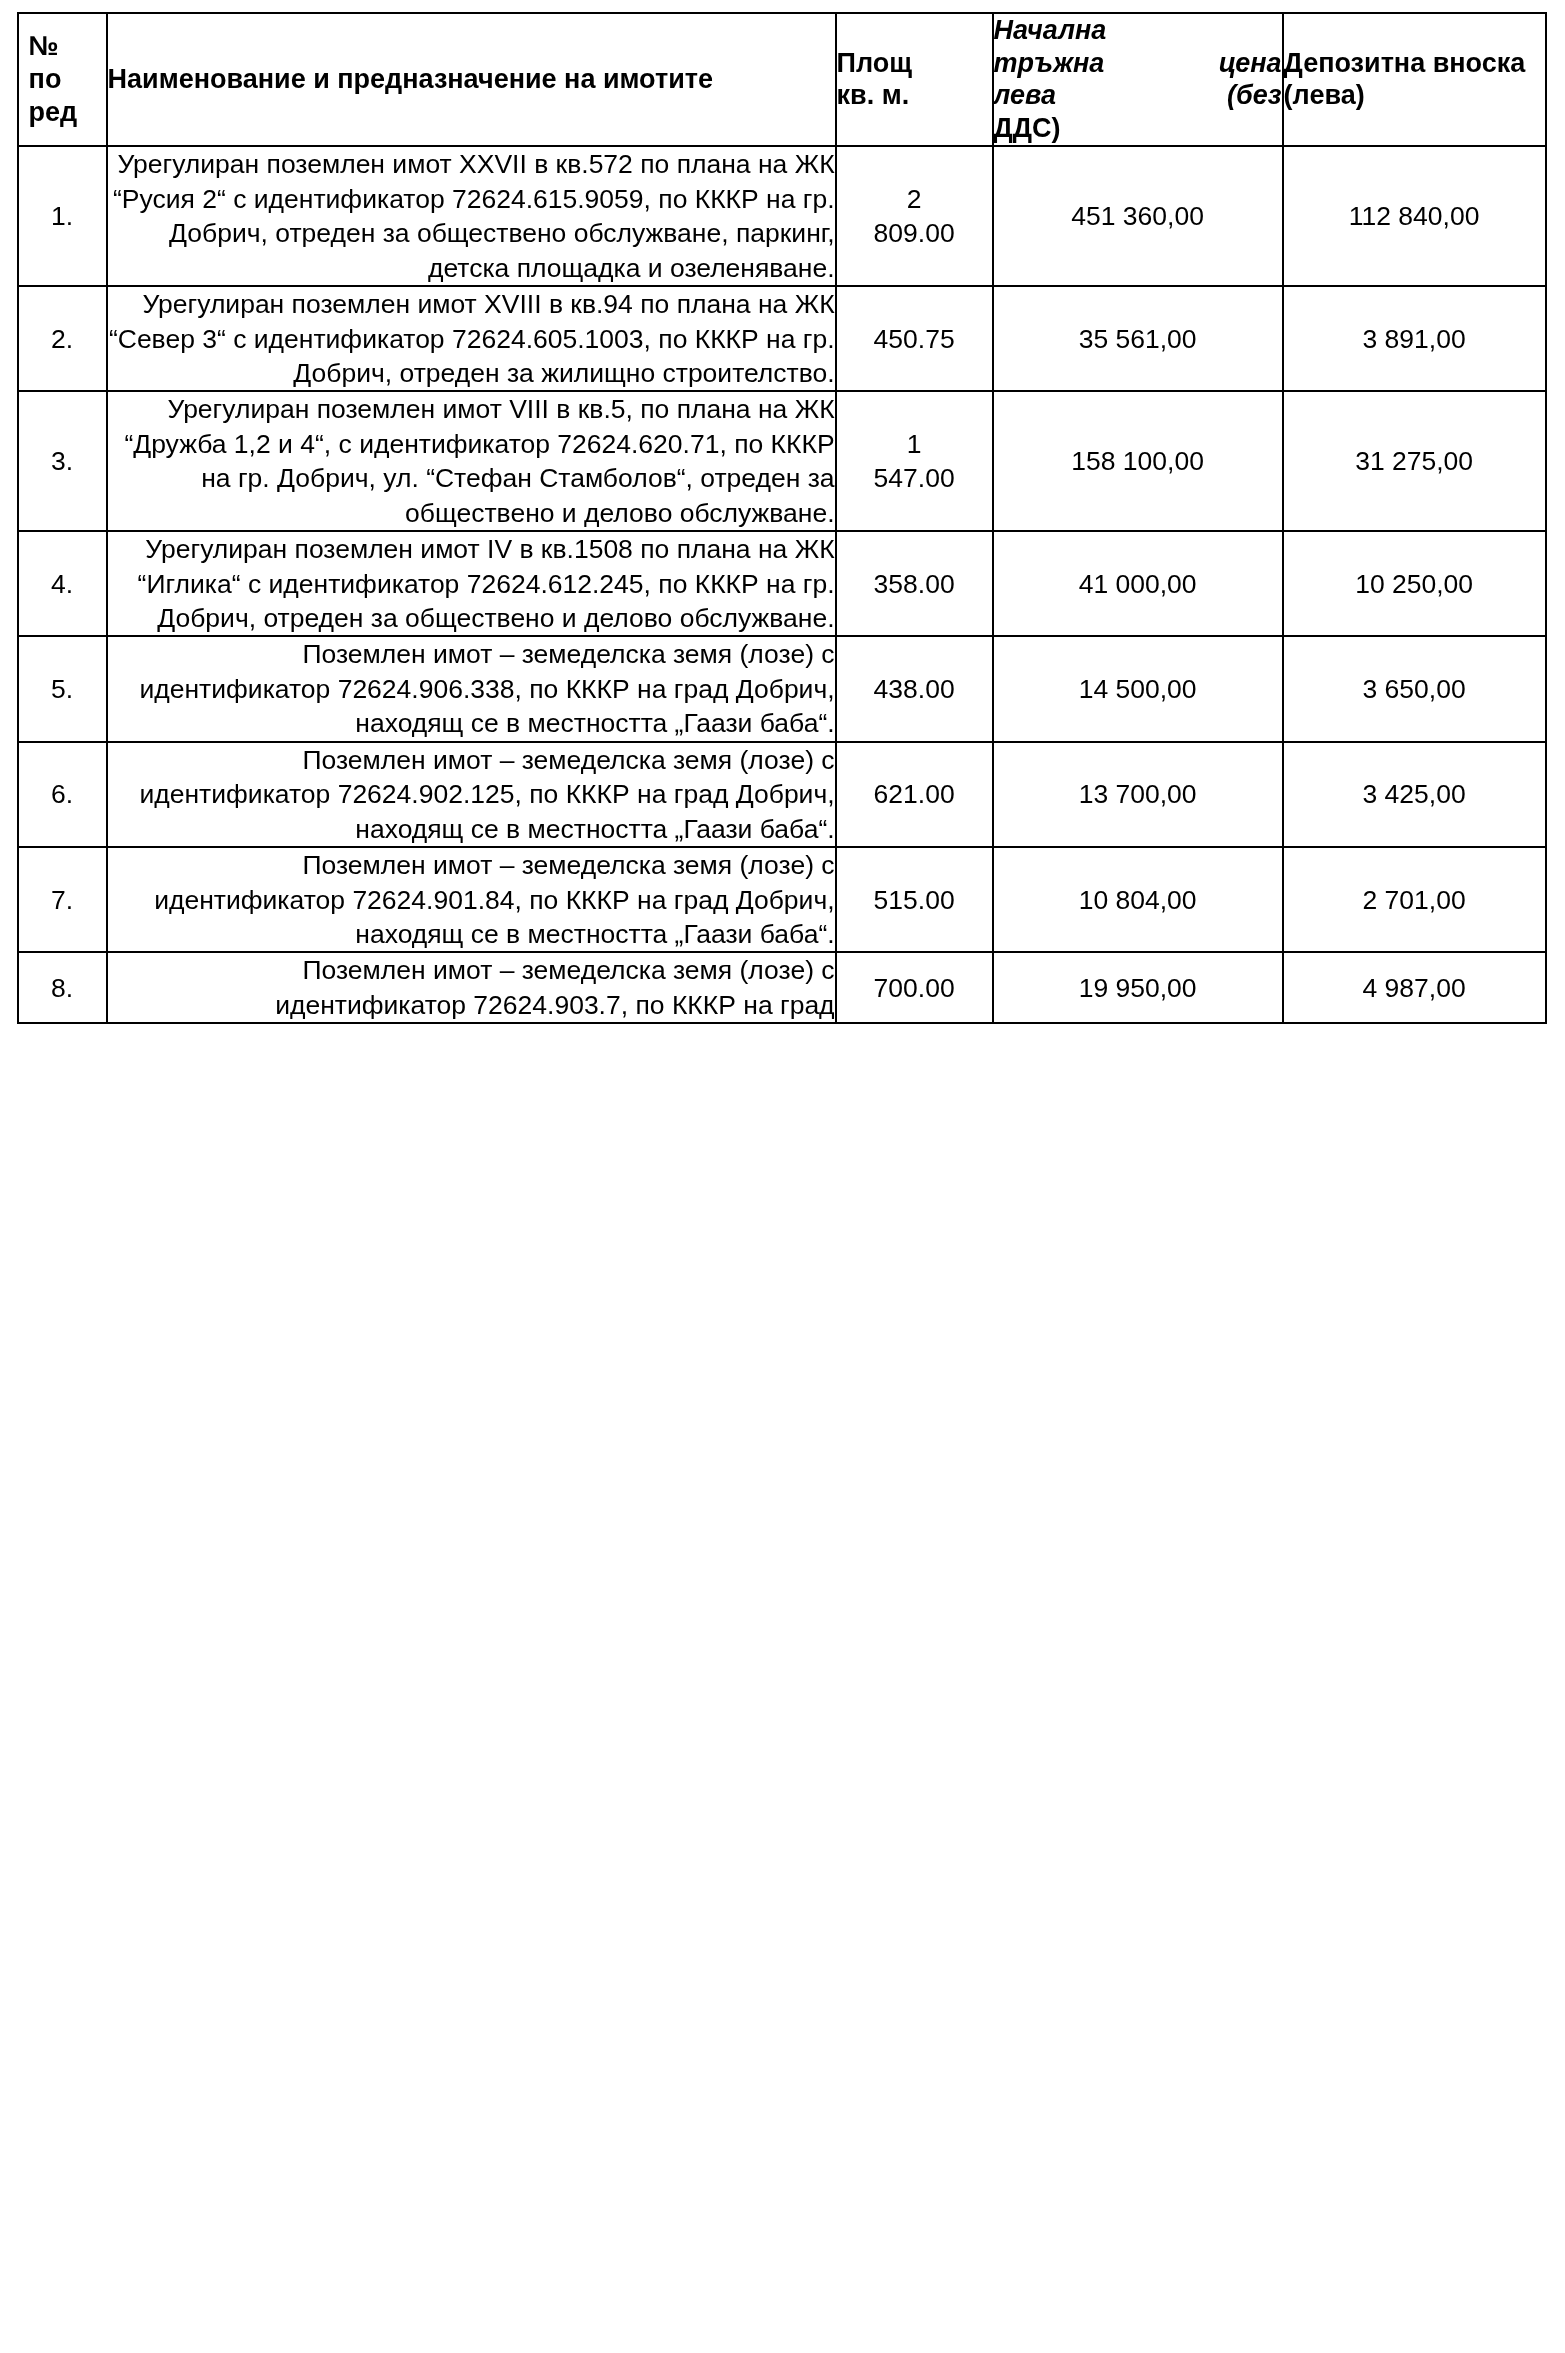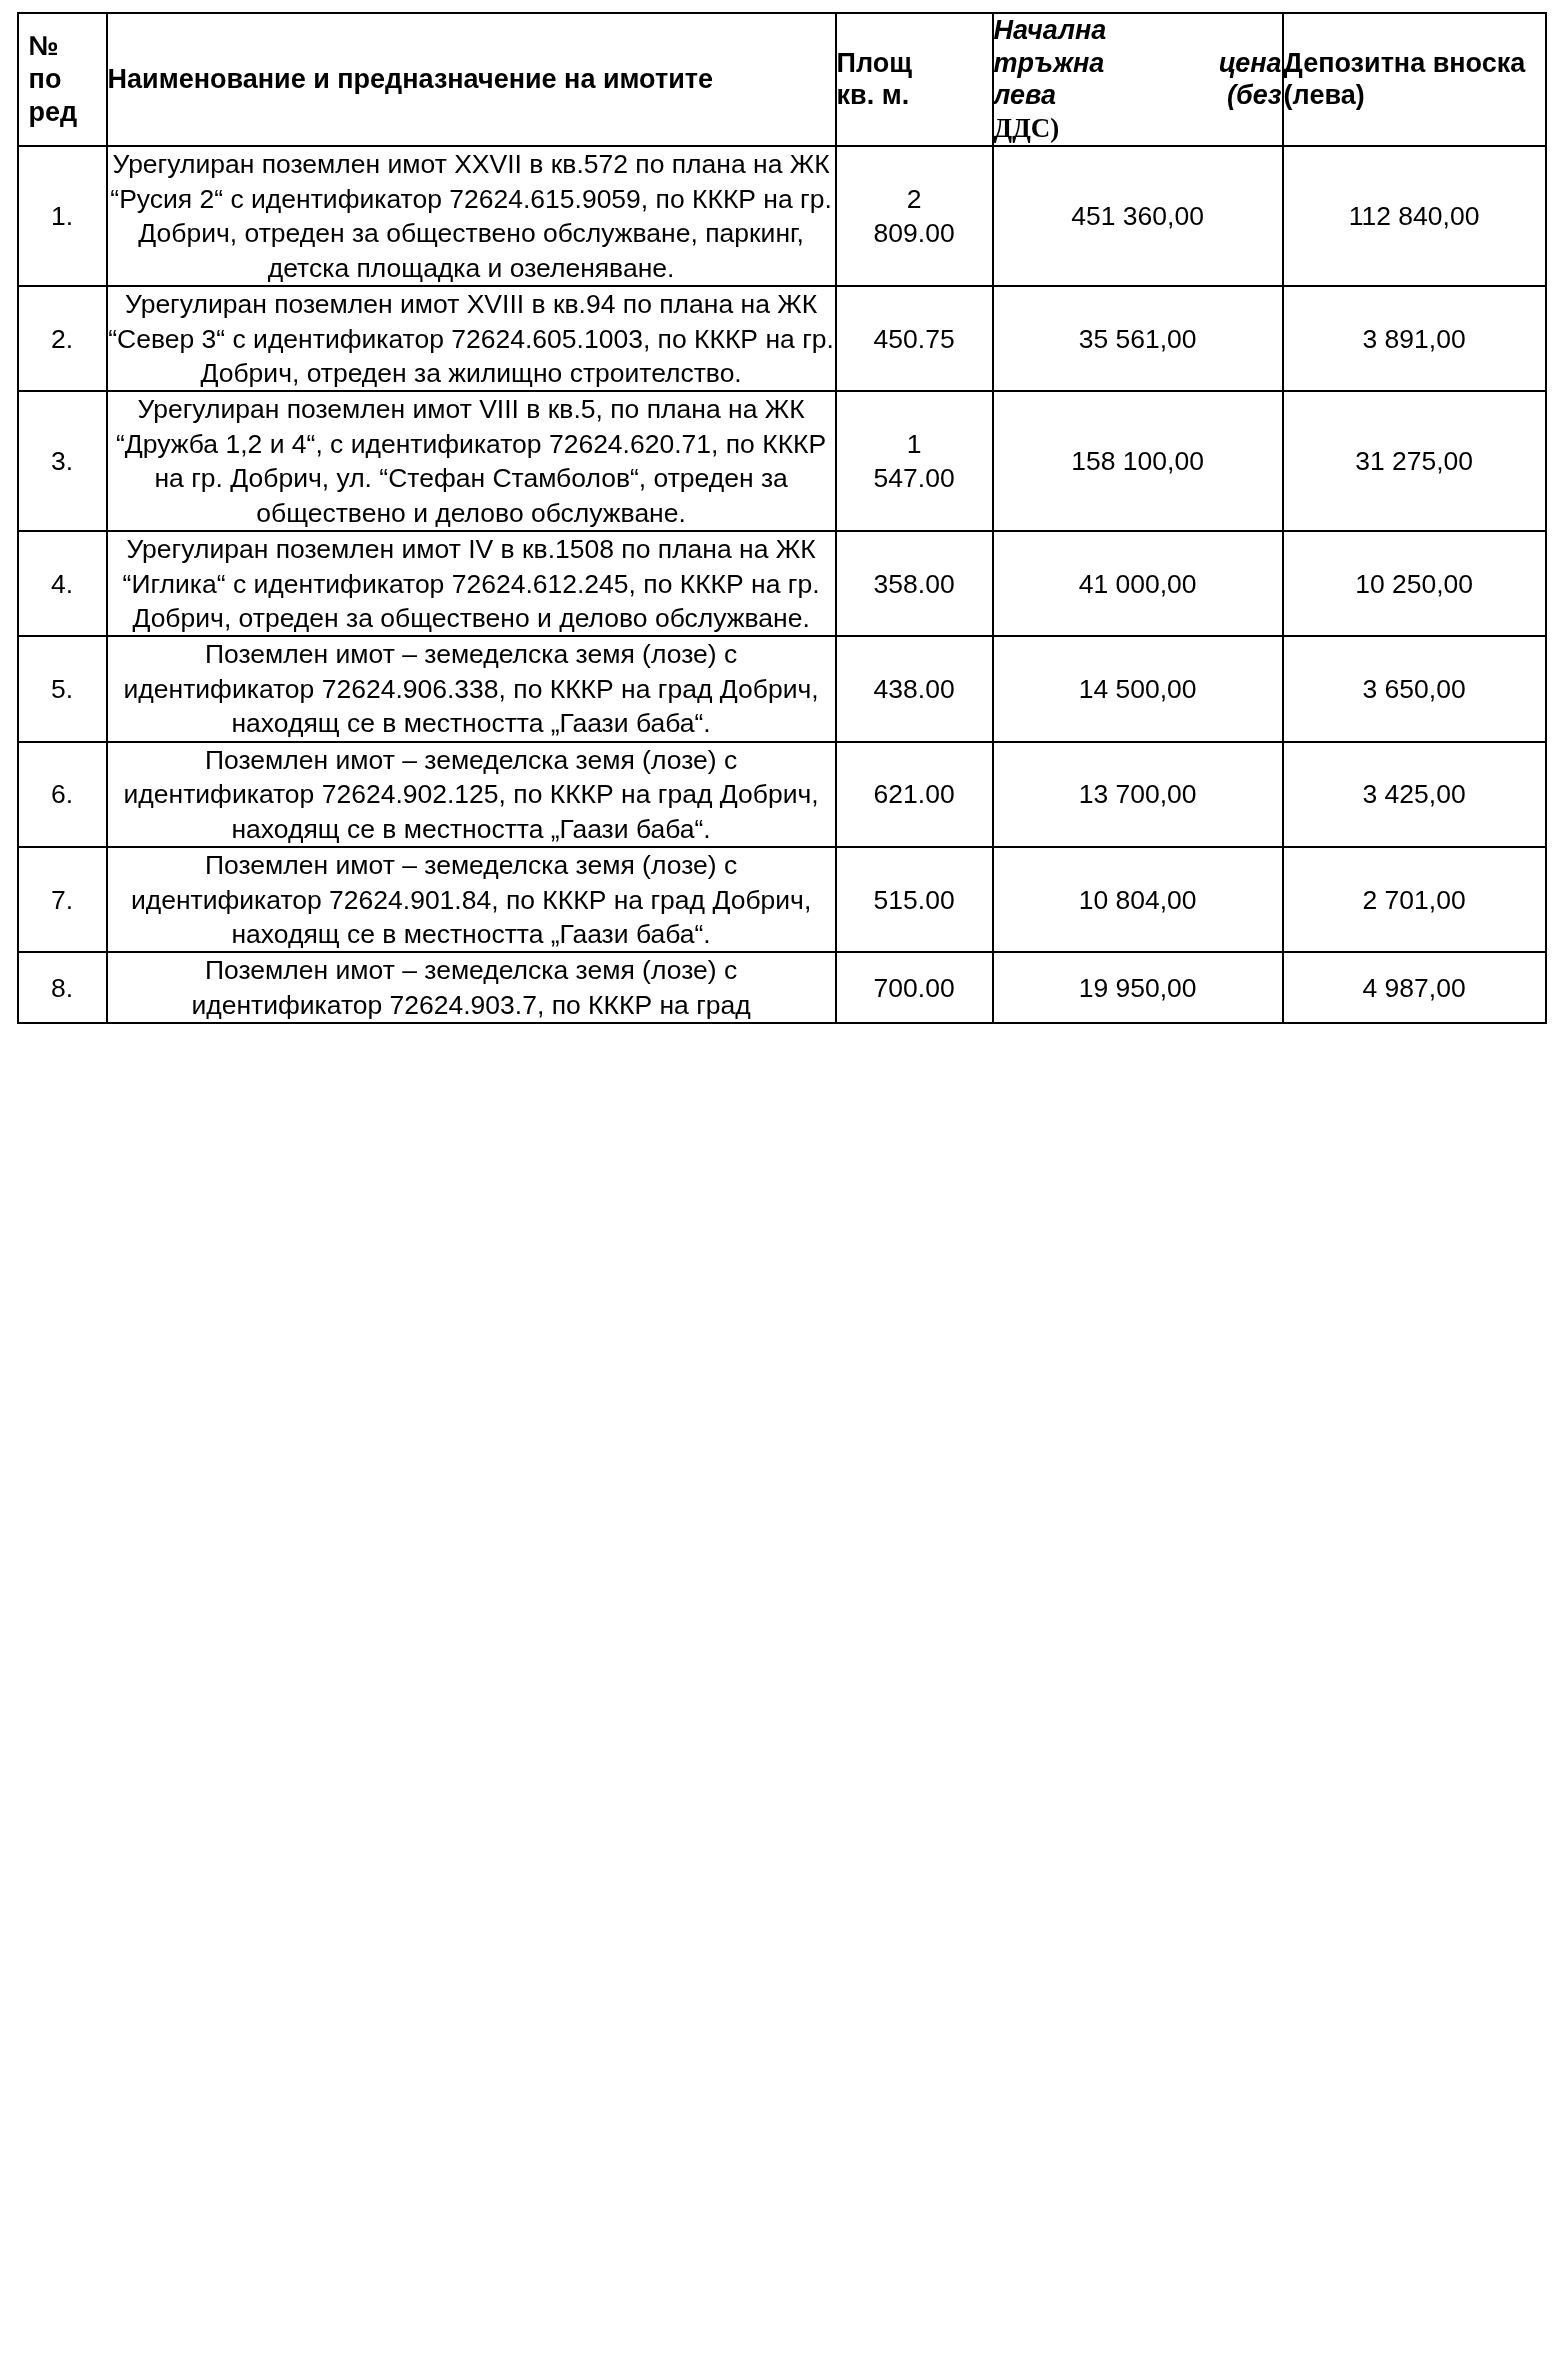--- a/index.html
+++ b/index.html
@@ -55,33 +55,32 @@
   thead th.h-price .justify-line {
     display: block;
     text-align: justify;
     text-align-last: justify;
     font-style: italic;
   }
   thead th.h-price .last-line {
     display: block;
     text-align: right;
     text-align-last: left;
-    font-family: Liberation Serif, serif;
   }
 
   tbody td {
     font-size: 26.5px;
     line-height: 1.30;
   }
   td.cell-no {
     text-align: center;
     padding: 5px 3.3px;
   }
   td.cell-name {
-    text-align: center;
+    text-align: right;
     padding: 13.3px 13.3px 13.3px 15px;
     vertical-align: middle;
   }
   td.cell-area,
   td.cell-price,
   td.cell-dep {
     text-align: center;
     padding: 5px 8.3px;
   }
   .nowrap-lines {

